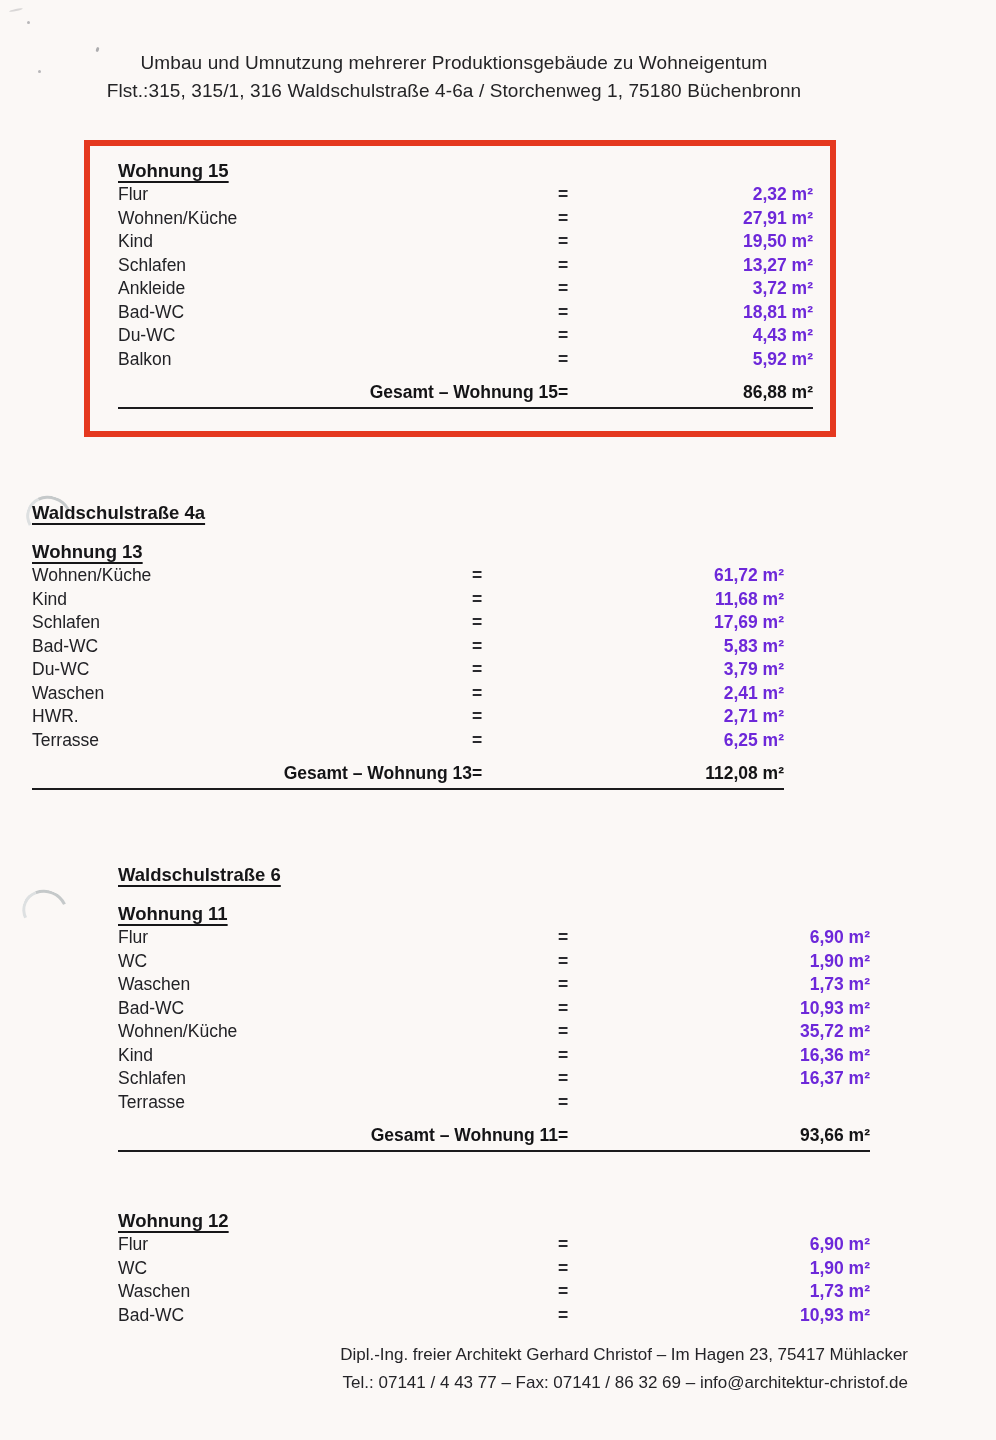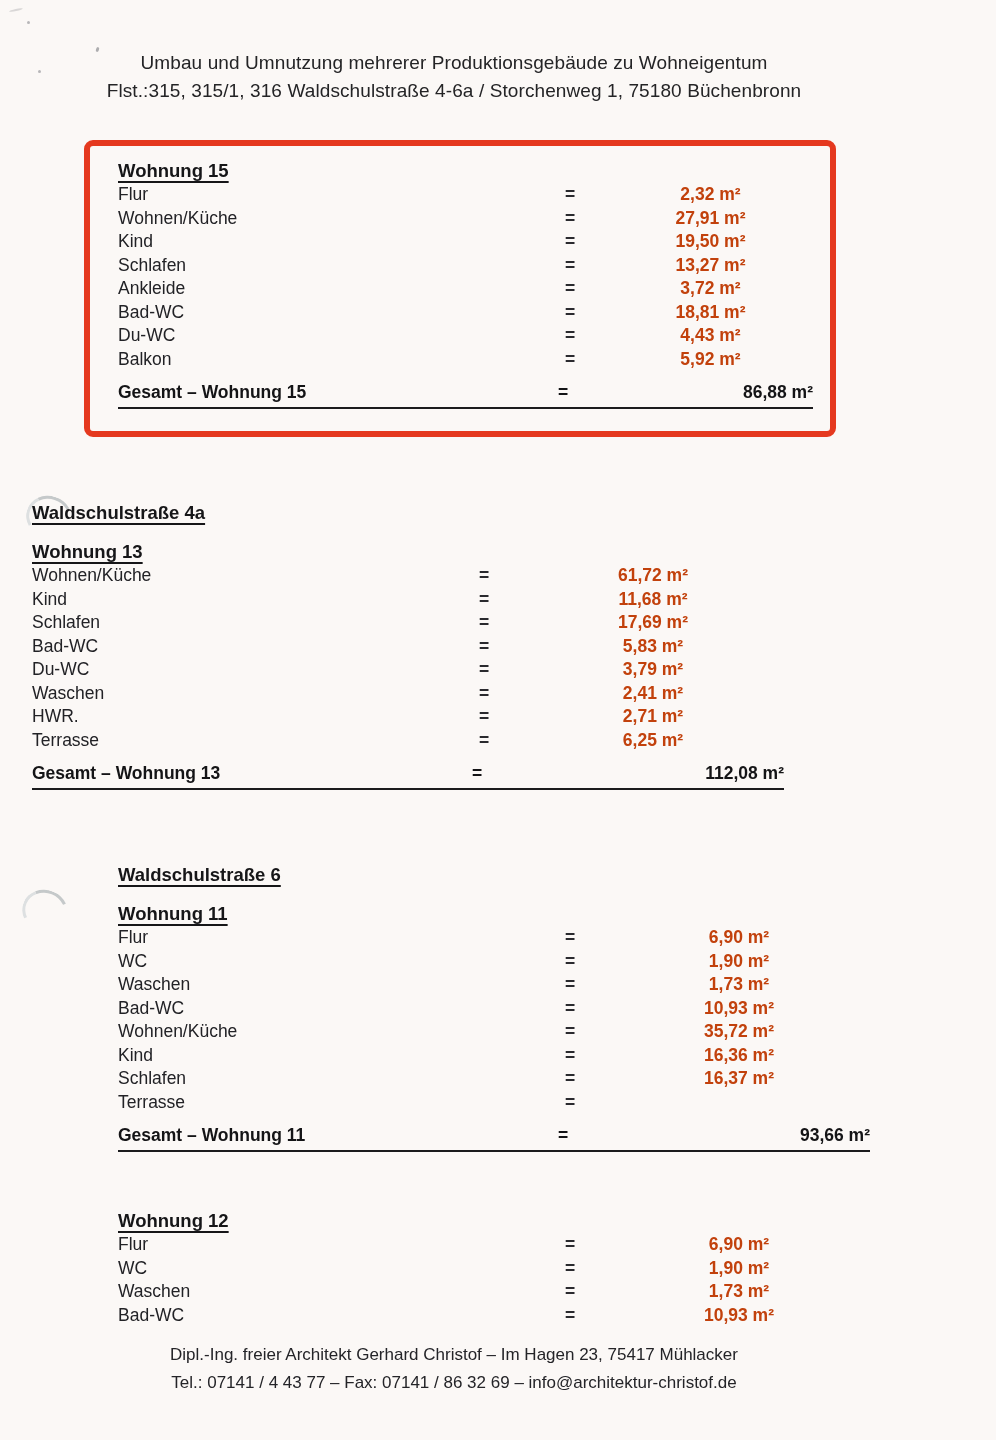--- a/index.html
+++ b/index.html
@@ -16,21 +16,21 @@
   .header {
     position:absolute; top:49px; left:0; right:0;
     text-align:center;
     font-size:19px; line-height:28px;
     color:#242426;
     letter-spacing:0.1px;
   }
 
   #content { position:absolute; top:0; left:0; right:0; }
 
-  .section { margin-left:118px; width:752px;border-radius:9px; }
+  .section { margin-left:118px; width:752px; }
   .section.highlighted {
     margin:140px 0 0 84px;
     width:752px;
     border:6px solid var(--highlight, #e5391f);
     padding:13px 17px 22px 28px;
     background:transparent;
   }
   #content .section:nth-of-type(2) { margin-top:64px;margin-left:32px; }
   #content .section:nth-of-type(3) { margin-top:73px; }
   #content .section:nth-of-type(4) { margin-top:57px; }
@@ -46,41 +46,41 @@
   }
   .apt-title {
     font-size:18.5px; font-weight:bold;
     text-decoration:underline;
     text-decoration-thickness:2px;
     text-underline-offset:4px;
     line-height:24px;
     color:#161618;
   }
   .rows { margin-top:0; }
-  .row { display:flex; font-size:17.5px; line-height:23.5px;gap:7px; }
+  .row { display:flex; font-size:17.5px; line-height:23.5px; }
   .row .label { width:440px; color:#222226; }
   .row .eq { width:36px; font-weight:bold; color:#2a2a2e; }
-  .row .value { flex:1; text-align:center; font-weight:bold; color:#c2410c; }
+  .row .value { flex:1; text-align:right; font-weight:bold; color:#6d28d9; }
 
   .total-row {
     display:flex;
     margin-top:9px;
     font-size:17.5px; line-height:24px;
     font-weight:bold;
     padding-bottom:3px;
     border-bottom:2.5px solid #1b1b1d;
     color:#141416;
   }
-  .total-row .label { width:440px; }
+  .total-row .label { width:440px;text-align:right; }
   .total-row .eq { width:36px; }
   .total-row .value { flex:1; text-align:right; }
 
   .footer {
     position:absolute; top:1341px; left:0; right:0;
-    text-align:center;
+    text-align:right;
     font-size:17px; line-height:28px;
     color:#242428;
   }
 
   
   .punch-hole {
     position:absolute;
     width:46px; height:42px;
     border:3px solid transparent;
     border-top-color:#b4babc;

